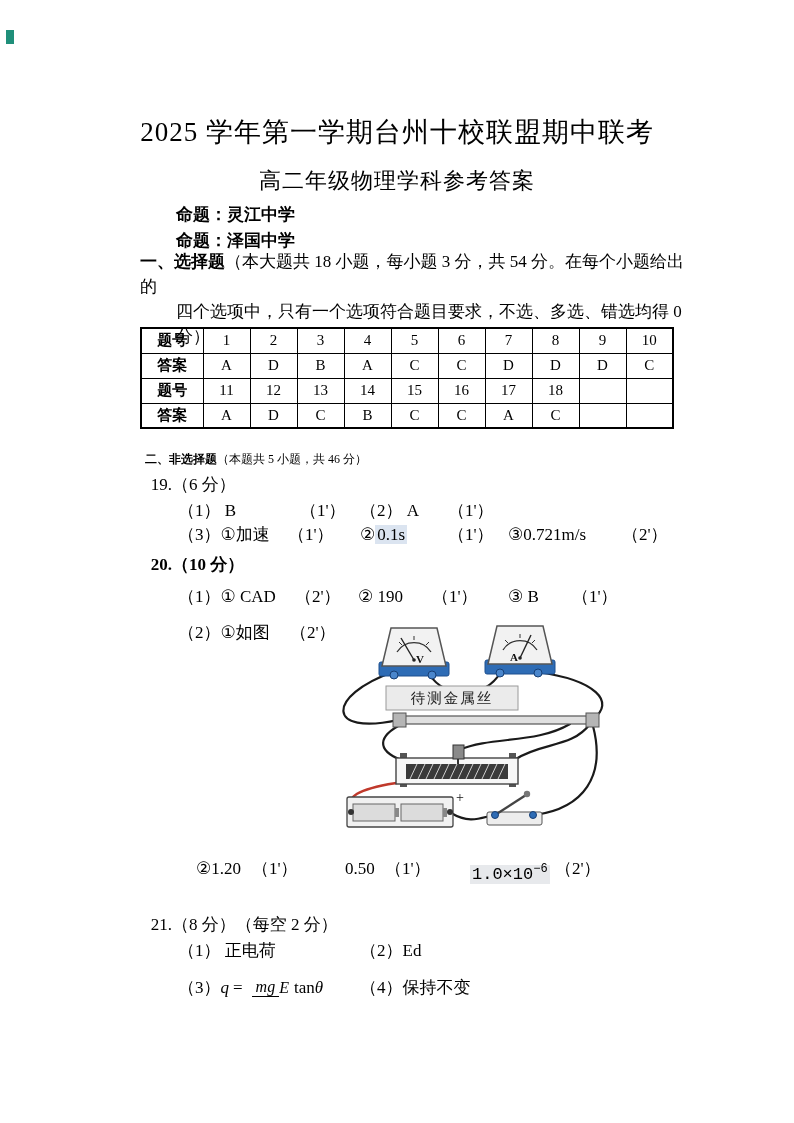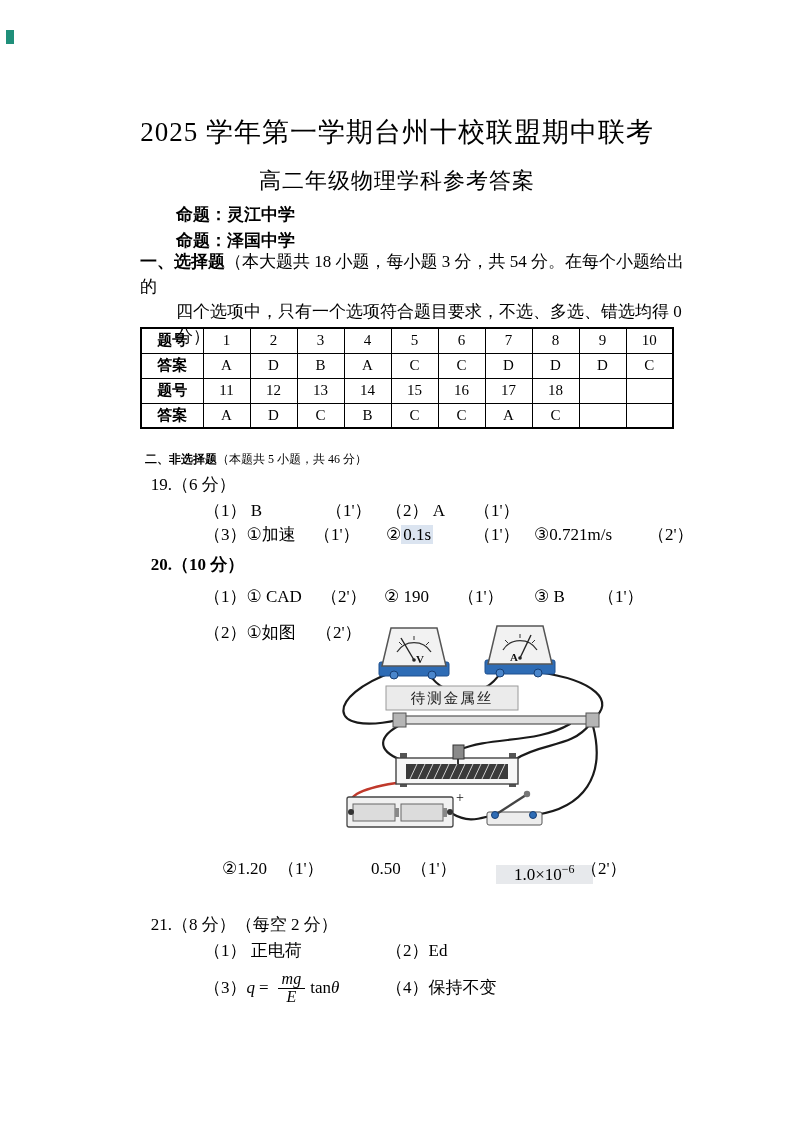--- a/index.html
+++ b/index.html
@@ -21,34 +21,34 @@
   .p1 { top:202px; } .p2 { top:228px; }
   .sec1 { position:absolute; top:249px; left:140px; width:560px; font-size:17px; line-height:25px; }
   .sec1 .cont { margin-left:36px; }
   .bold { font-weight:bold; }
   .answers { position:absolute; top:327px; left:140px; border-collapse:collapse; border:2px solid #000; font-size:15px; }
   .answers td { border:1px solid #000; width:47px; height:25px; text-align:center; vertical-align:middle; padding:0; }
   .answers td.rowlabel { width:62px; font-weight:bold; }
   .sec2 { position:absolute; top:446px; left:132px; font-size:12px; line-height:26px;margin-left:13px; }
   .qnum { position:absolute; left:140px; font-size:17px; line-height:26px;text-align:right; }
   .qnum .n { display:inline-block; width:32px; }
-  .ans { position:absolute; left:178px; display:flex; font-size:17px; line-height:26px;margin-left:26px; }
+  .ans { position:absolute; left:178px; display:flex; font-size:17px; line-height:26px; }
   .ans > span { flex:none; }
   .shade1 { background:#dbe4f0; padding:0 2px; }
-  .shade2 { background:#e7e9ec; padding:0 18px; }
+  .shade2 { background:#e7e9ec; padding:0 2px;font-family:Liberation Mono, monospace; }
   sup { font-size:12px; }
   .q19num { top:472px; } .q19l1 { top:498px; } .q19l2 { top:522px; }
   .q20num { top:552px;font-weight:bold; } .q20l1 { top:584px; } .q20l2 { top:620px; }
   .q20l3 { top:856px; left:196px; }
   .q21num { top:912px; } .q21l1 { top:938px; }
   .q21l2 { top:964px; align-items:center; height:48px; }
   .diagram { position:absolute; top:616px; left:230px; width:412px; height:240px; }
   .wire { fill:none; stroke:#1a1a1a; stroke-width:2.2; stroke-linecap:round; }
   .wire.red { stroke:#c0392b; stroke-width:2.4; }
-  .frac { display:inline-flex; flex-direction:column; align-items:center; line-height:1.05; margin:0 5px; font-size:16px;justify-content:space-between; }
+  .frac { display:inline-flex; flex-direction:row; align-items:center; line-height:1.05; margin:0 5px; font-size:16px;justify-content:space-between; }
   .frac .fnum { border-bottom:1.4px solid #000; padding:0 4px; }
   i { font-style:italic; font-family:"Liberation Serif","DejaVu Serif",serif; }
   .g3 { display:inline-flex; align-items:center; width:182px; }
 </style>
 </head>
 <body>
 
 <div class="page">
 
   <div class="corner-mark"></div>

